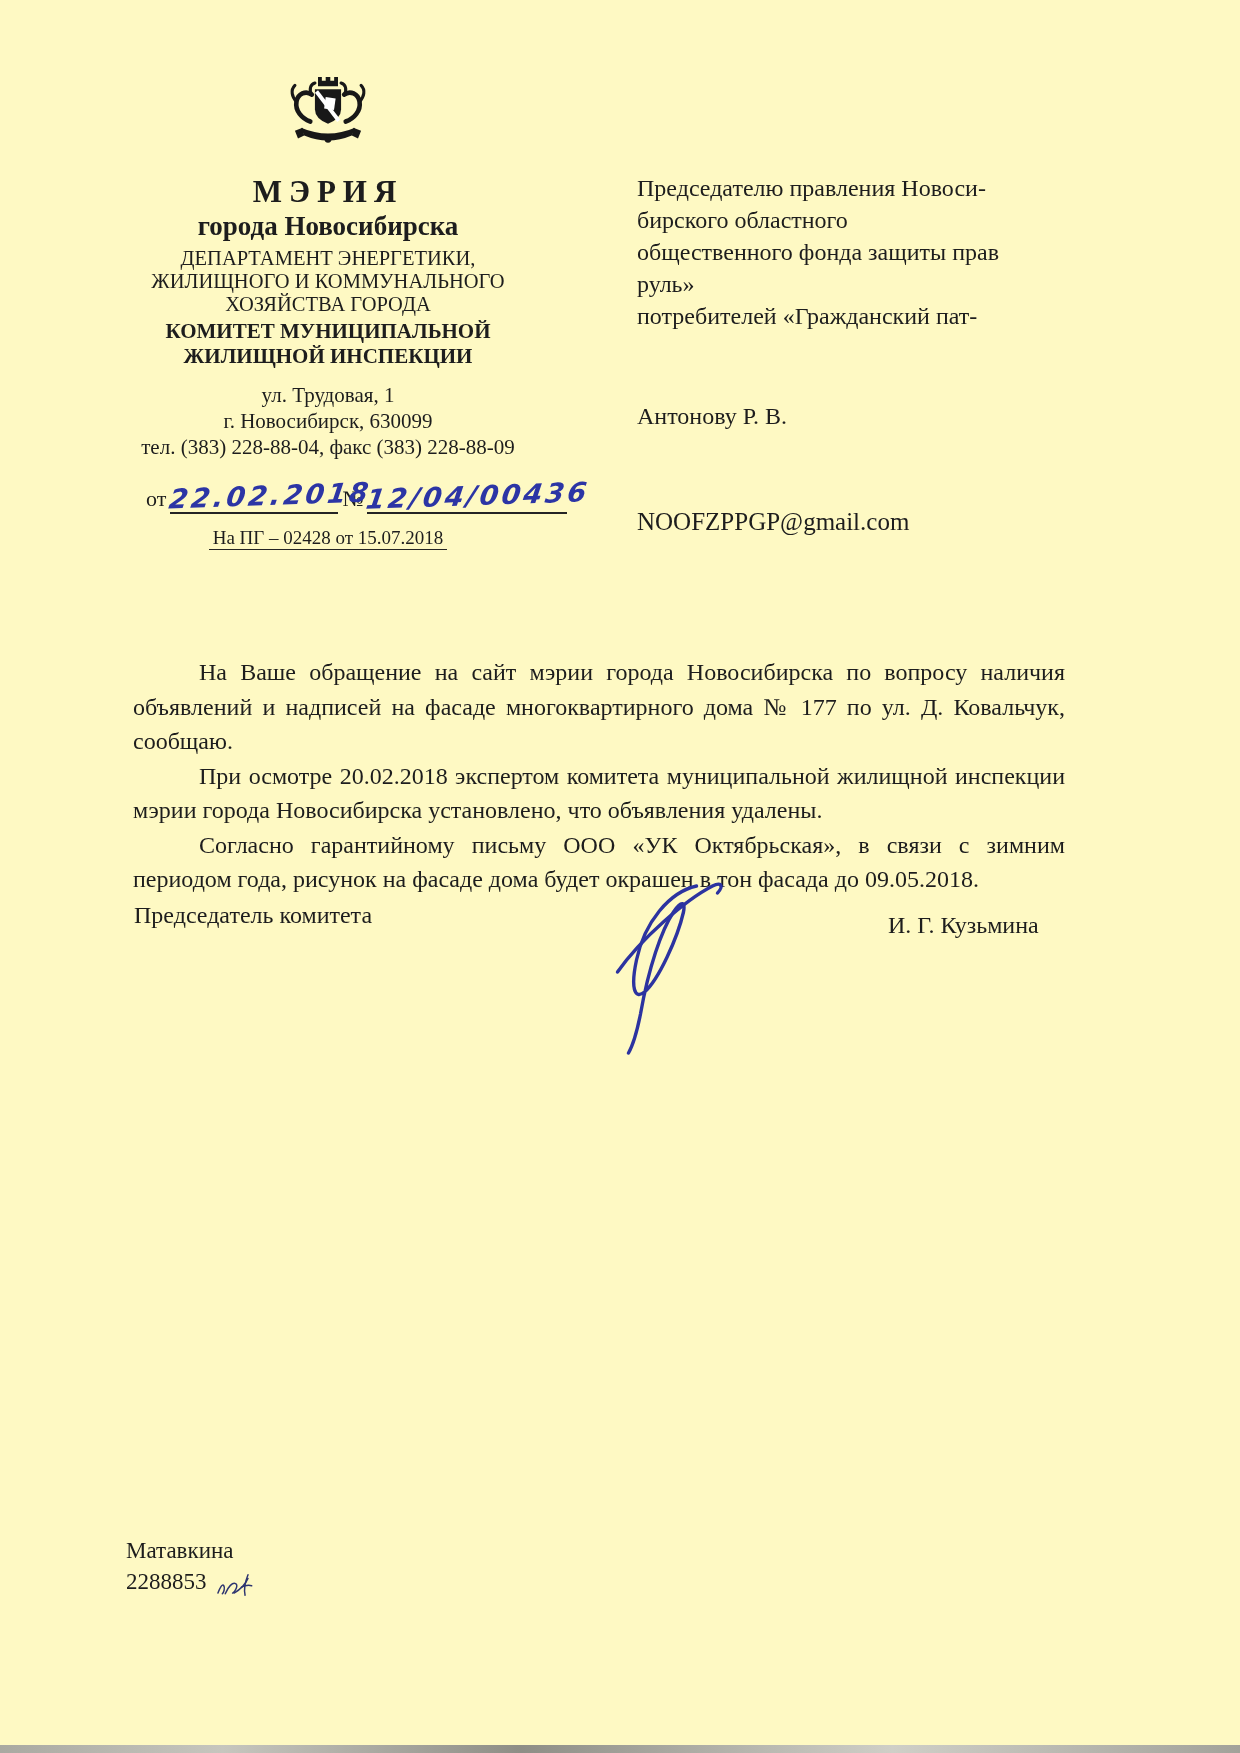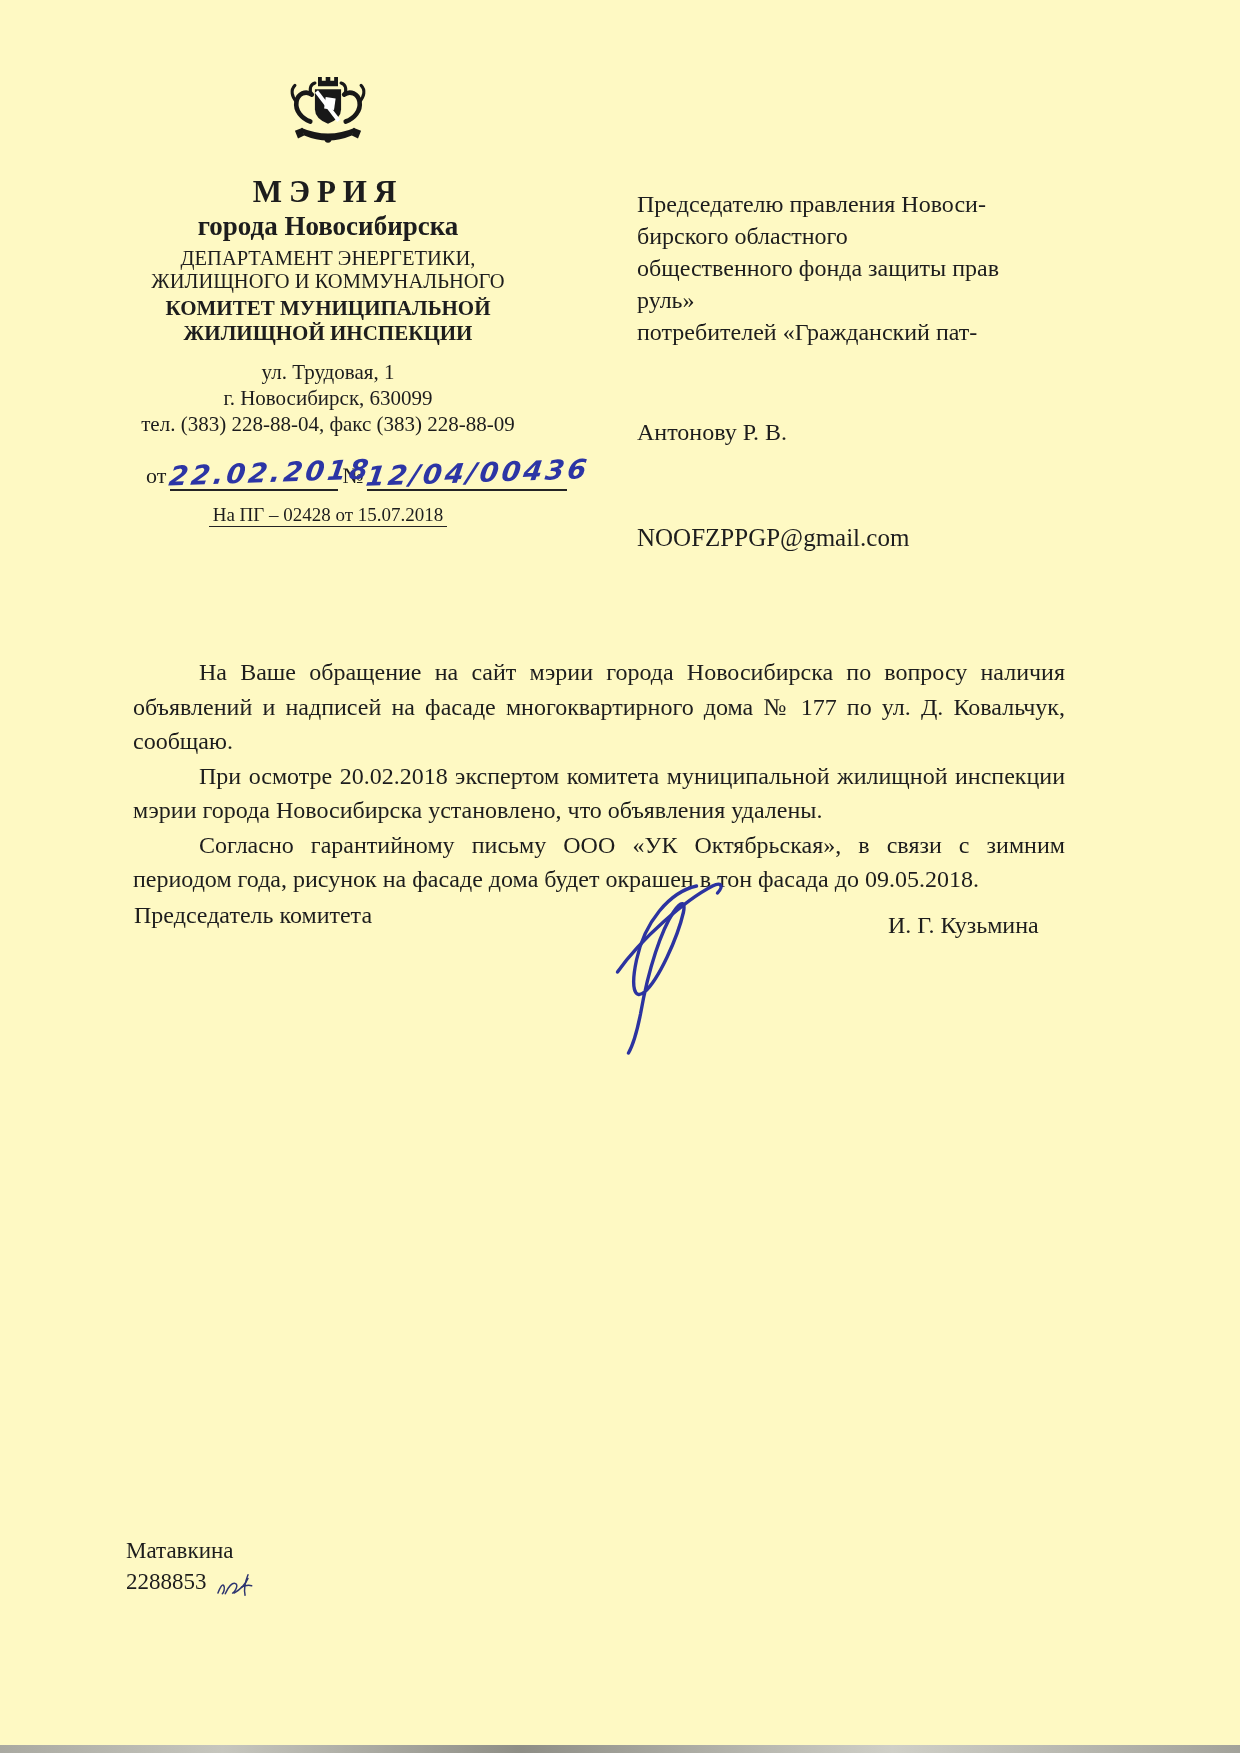--- a/index.html
+++ b/index.html
@@ -34,21 +34,21 @@
     font-style:italic; font-weight:bold;
     color:#2c35a5; font-size:27px; letter-spacing:3px;
     display:inline-block; transform:skewX(-10deg) rotate(-2deg);
     position:relative; top:-1px;
   }
   .num-prefix { font-size:22px; padding-bottom:2px; }
   .refline { margin-top:13px; font-size:19px; }
   .refline span { border-bottom:1.5px solid #242424; padding:0 4px 1px; }
 
   
-  .recipient { position:absolute; left:637px; top:188px; width:478px; font-size:24px; line-height:32px; text-align:left; }
+  .recipient { position:absolute; left:637px; top:172px; width:478px; font-size:24px; line-height:32px; text-align:left; }
   .recipient-name  { margin-top:68px; font-size:24px; }
   .recipient-email { margin-top:74px; font-size:25px; }
 
   
   .body-text { position:absolute; left:133px; top:655px; width:932px; font-size:24px; line-height:34.5px; text-align:justify; }
   .body-text p { margin:0; text-indent:66px; }
 
   
   .sig-title { position:absolute; left:134px; top:902px; font-size:24px; }
   .sig-mark  { position:absolute; left:592px; top:876px; width:165px; height:180px; }
@@ -96,20 +96,21 @@
         <path d="M108 74 L98 70 L96 80 L104 84 Z" fill="#181818"></path>
       </svg>
     </div>
 
     <div class="org1">МЭРИЯ</div>
     <div class="org2">города Новосибирска</div>
 
     <div class="dept">
       <div>ДЕПАРТАМЕНТ ЭНЕРГЕТИКИ,</div>
       <div>ЖИЛИЩНОГО И КОММУНАЛЬНОГО</div>
+      <div>ХОЗЯЙСТВА ГОРОДА</div>
     </div>
 
     <div class="committee">
       <div>КОМИТЕТ МУНИЦИПАЛЬНОЙ</div>
       <div>ЖИЛИЩНОЙ ИНСПЕКЦИИ</div>
     </div>
 
     <div class="addr">
       <div>ул. Трудовая, 1</div>
       <div>г. Новосибирск, 630099</div>

